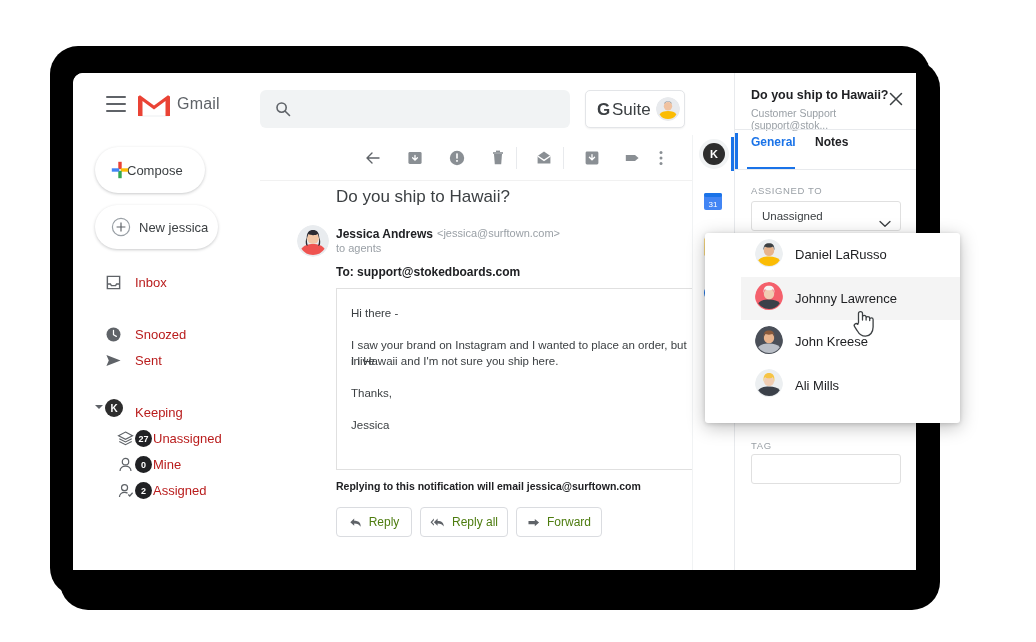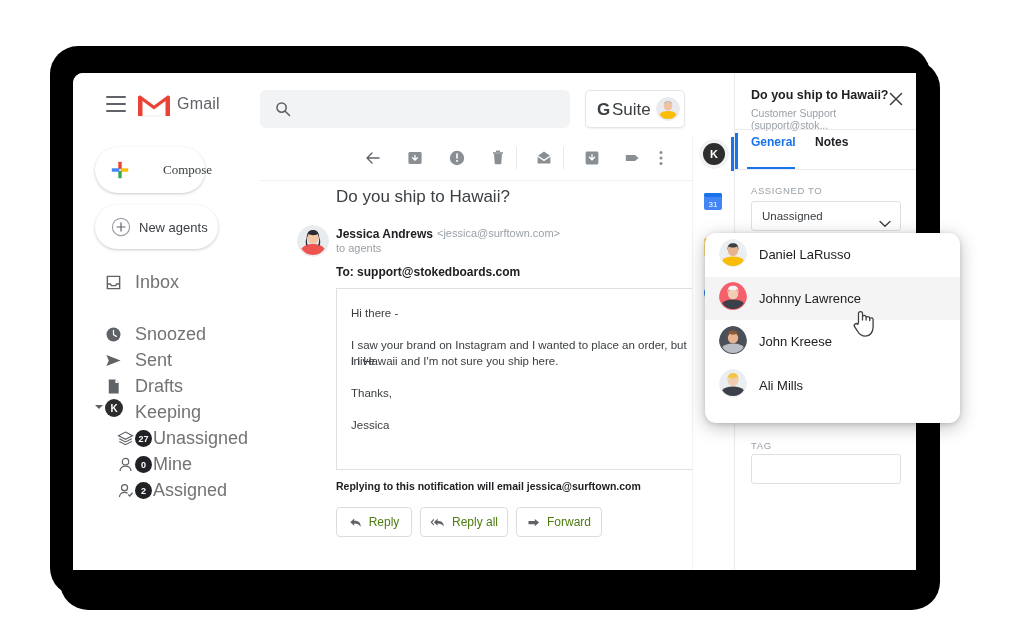--- a/index.html
+++ b/index.html
@@ -102,31 +102,31 @@
     position: absolute;
     background: #ffffff;
     border-radius: 24px;
     box-shadow: 0 1px 3px rgba(60,64,67,.28);
     display: flex; align-items: center;
     cursor: pointer;
   }
   #compose-btn { left: 22px; top: 12px; width: 110px; height: 46px; }
   #newticket-btn { left: 22px; top: 70px; width: 123px; height: 44px; }
   .pill-label { font-size: 13px; color: #3c4043; }
-  #compose-label { margin-left: 68px; font-family: Liberation Serif, serif; }
+  #compose-label { margin-left: 32px; }
   #newticket-label { margin-left: 44px; }
   #compose-plus { position: absolute; left: 16px; top: 14px; width: 18px; height: 18px; }
   #newticket-plus { position: absolute; left: 16px; top: 12px; width: 20px; height: 20px; }
 
   .nav-item {
     position: absolute; left: 0; width: 187px; height: 26px;
     display: flex; align-items: center; cursor: pointer;
   }
   .nav-icon { position: absolute; left: 32px; width: 17px; height: 17px; }
-  .nav-label { position: absolute; left: 62px; font-size: 18px; color: #737373; }
+  .nav-label { position: absolute; left: 62px; font-size: 13px; color: #b91c1c; }
   .nav-label.indent { left: 80px; }
   .nav-icon.indent { left: 44px; }
   .badge {
     position: absolute; left: 62px;
     width: 17px; height: 17px; border-radius: 50%;
     background: #202124; color: #ffffff;
     font-size: 9px; font-weight: bold;
     display: flex; align-items: center; justify-content: center;
   }
   #keeping-caret {
@@ -296,24 +296,25 @@
     font-size: 11.5px; color: #3c4043;
   }
   .field-caret { position: absolute; right: 9px; top: 12px; }
 
   
   #dropdown {
     position: absolute;
     left: 705px; top: 233px;
     width: 255px; height: 190px;
     background: #ffffff;
-    border-radius: 11px;
+    border-radius: 3px;
     box-shadow: 0 4px 18px rgba(0,0,0,.26), 0 1px 4px rgba(0,0,0,.14);
     z-index: 40;
     overflow: hidden;
+    padding-left: 36px;
   }
   .dd-item {
     position: relative;
     height: 43.5px;
     display: flex; align-items: center;
     padding-left: 14px;
     cursor: pointer;
   }
   .dd-item.hl { background: #f4f4f4; }
   .dd-name { margin-left: 12px; font-size: 13px; color: #202124; }
@@ -383,21 +384,21 @@
     </div>
 
     <div id="newticket-btn" class="pill-btn">
       <span id="newticket-plus">
         <svg width="20" height="20" viewBox="0 0 20 20">
           <circle cx="10" cy="10" r="8.6" fill="none" stroke="#9aa0a6" stroke-width="1.2"></circle>
           <line x1="10" y1="5.6" x2="10" y2="14.4" stroke="#5f6368" stroke-width="1.2"></line>
           <line x1="5.6" y1="10" x2="14.4" y2="10" stroke="#5f6368" stroke-width="1.2"></line>
         </svg>
       </span>
-      <span id="newticket-label" class="pill-label">New agents</span>
+      <span id="newticket-label" class="pill-label">New jessica</span>
     </div>
 
     <div class="nav-item" style="top:134px">
       <span class="nav-icon">
         <svg width="17" height="17" viewBox="0 0 18 18">
             <path d="M2.5 2.5h13v13h-13z" fill="none" stroke="#5f6368" stroke-width="1.5"></path>
             <path d="M2.5 10.5h3.2l1.1 1.8h4.4l1.1-1.8h3.2" fill="none" stroke="#5f6368" stroke-width="1.5"></path>
           </svg>
       </span>
       <span class="nav-label">Inbox</span>
@@ -416,29 +417,20 @@
 
     <div class="nav-item" style="top:212px">
       <span class="nav-icon">
         <svg width="17" height="17" viewBox="0 0 18 18">
             <path d="M1.5 3.2 L16.5 9 L1.5 14.8 L4 9 Z" fill="#5f6368"></path>
           </svg>
       </span>
       <span class="nav-label">Sent</span>
     </div>
 
-    <div class="nav-item" style="top:238px">
-      <span class="nav-icon">
-        <svg width="17" height="17" viewBox="0 0 18 18">
-            <path d="M4 1.6h7l3.5 3.5v11.3H4z" fill="#5f6368"></path>
-            <path d="M11 1.6v3.6h3.5" fill="#ffffff"></path>
-          </svg>
-      </span>
-      <span class="nav-label">Drafts</span>
-    </div>
 
     <div class="nav-item" style="top:264px">
       <span id="keeping-caret"></span>
       <span id="keeping-badge-icon">K</span>
       <span class="nav-label">Keeping</span>
     </div>
 
     <div class="nav-item" style="top:290px">
       <span class="nav-icon indent">
         <svg width="17" height="17" viewBox="0 0 18 18">

